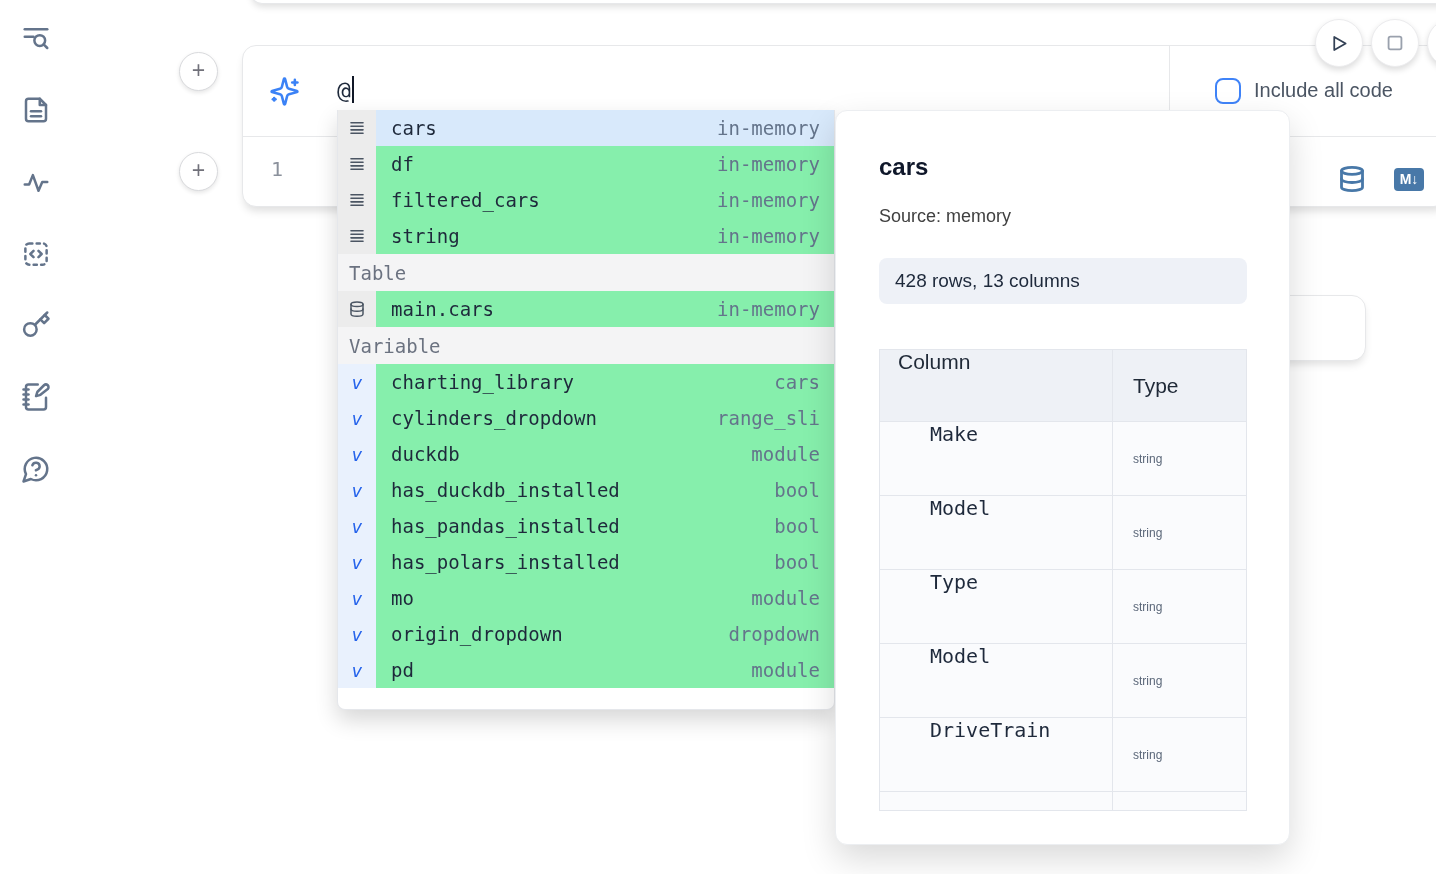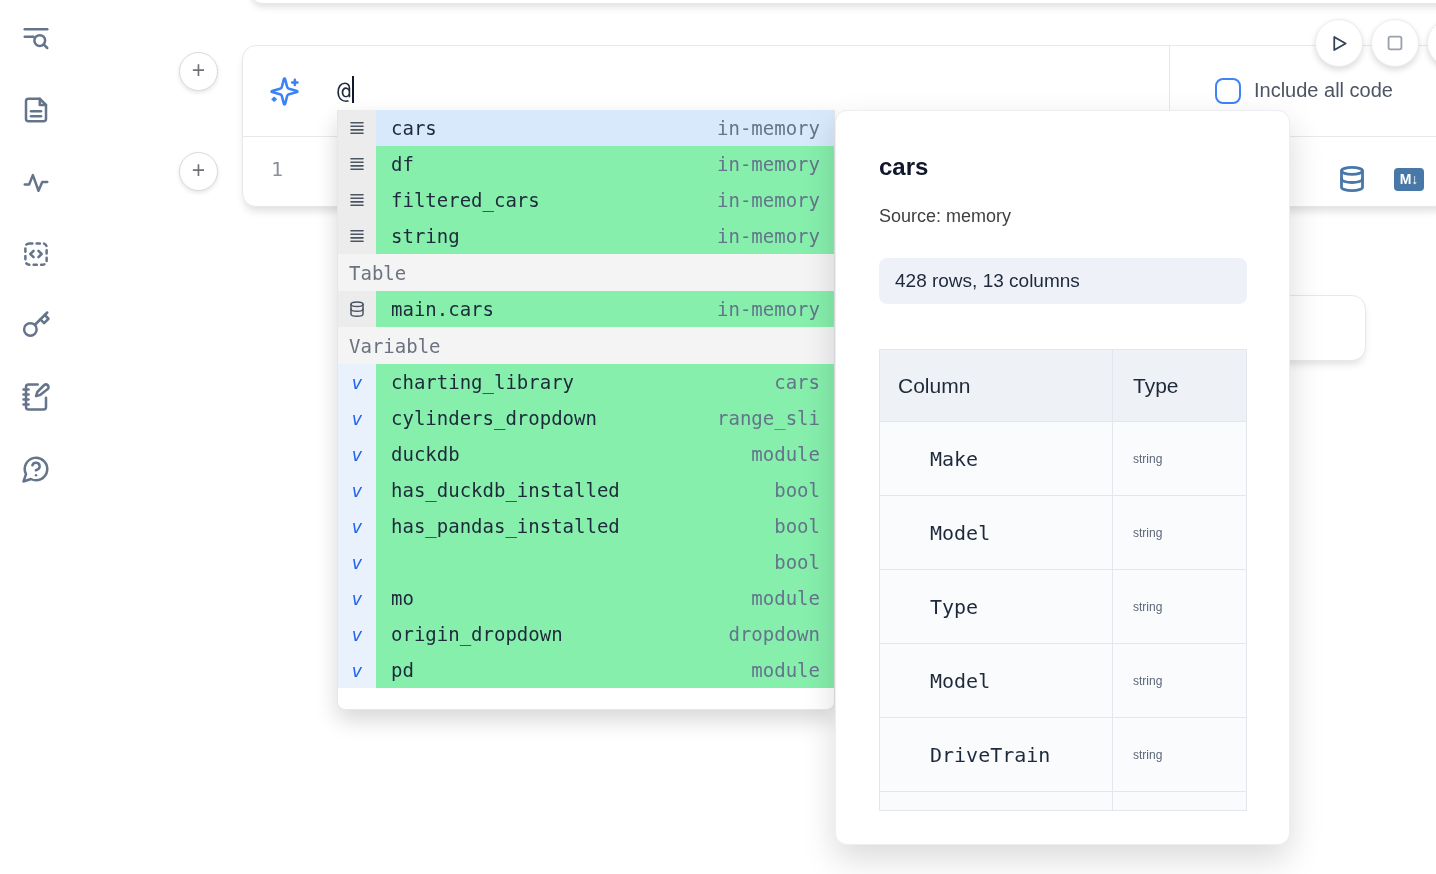--- a/index.html
+++ b/index.html
@@ -78,21 +78,21 @@
     border:1px solid #eceef1; border-radius:12px; box-shadow:0 14px 34px rgba(0,0,0,.15); }
   .popup-title { position:absolute; left:43px; top:42px; font-size:24px; font-weight:bold; color:#0f172a; }
   .popup-source { position:absolute; left:43px; top:95px; font-size:18px; color:#404040;text-align:center; }
   .shape-badge { position:absolute; left:43px; top:147px; width:368px; height:46px; background:#eef1f7;
     border-radius:8px; display:flex; align-items:center; padding-left:16px; font-size:19px; color:#1e293b; }
   .col-table { position:absolute; left:43px; top:238px; width:368px; height:462px; overflow:hidden;
     border:1px solid #e3e6ec; background:#fff; }
   .ct-row { display:flex; border-bottom:1px solid #e3e6ec; background:#fafbfd; }
   .ct-row.head { height:72px; background:#eef1f6; }
   .ct-row.body { height:74px; }
-  .ct-c1 { width:233px; border-right:1px solid #e3e6ec; display:flex; align-items:center; padding-left:18px; }
+  .ct-c1 { width:233px; border-right:1px solid #e3e6ec; display:flex; padding-left:18px; }
   .ct-c2 { flex:1; display:flex; align-items:center; padding-left:20px; }
   .ct-head-txt { font-size:21px; color:#1f2937; }
   .ct-name { font-family:"DejaVu Sans Mono", monospace; font-size:20px; color:#1e293b;padding-left:32px; }
   .ct-type { font-size:12px; color:#5b6779; }
 </style>
 </head>
 <body>
 
 <div class="prev-cell-strip"></div>
 
@@ -300,20 +300,21 @@
         <span class="gut blue">
           <span class="vsym">v</span>
         </span>
         <span class="ac-name">has_pandas_installed</span>
         <span class="ac-type">bool</span>
       </div>
       <div class="ac-row">
         <span class="gut blue">
           <span class="vsym">v</span>
         </span>
+        <span class="ac-name">has_polars_installed</span>
         <span class="ac-type">bool</span>
       </div>
       <div class="ac-row">
         <span class="gut blue">
           <span class="vsym">v</span>
         </span>
         <span class="ac-name">mo</span>
         <span class="ac-type">module</span>
       </div>
       <div class="ac-row">

